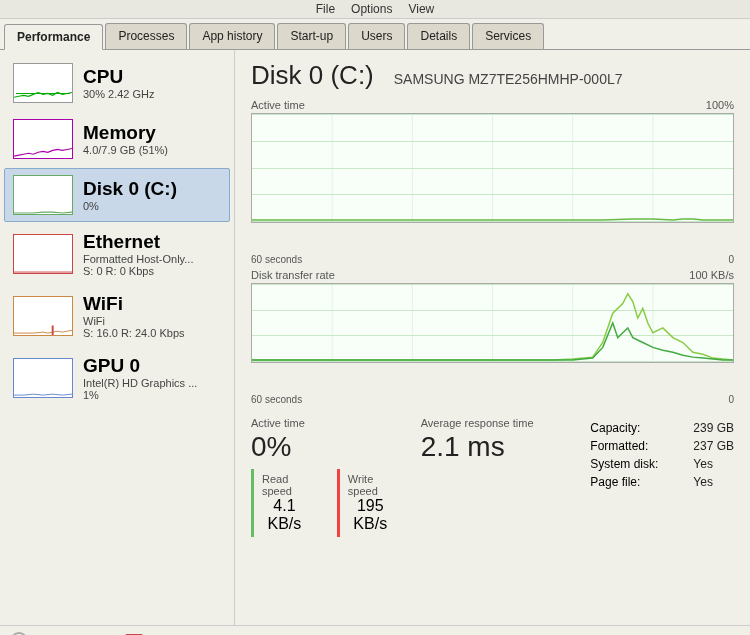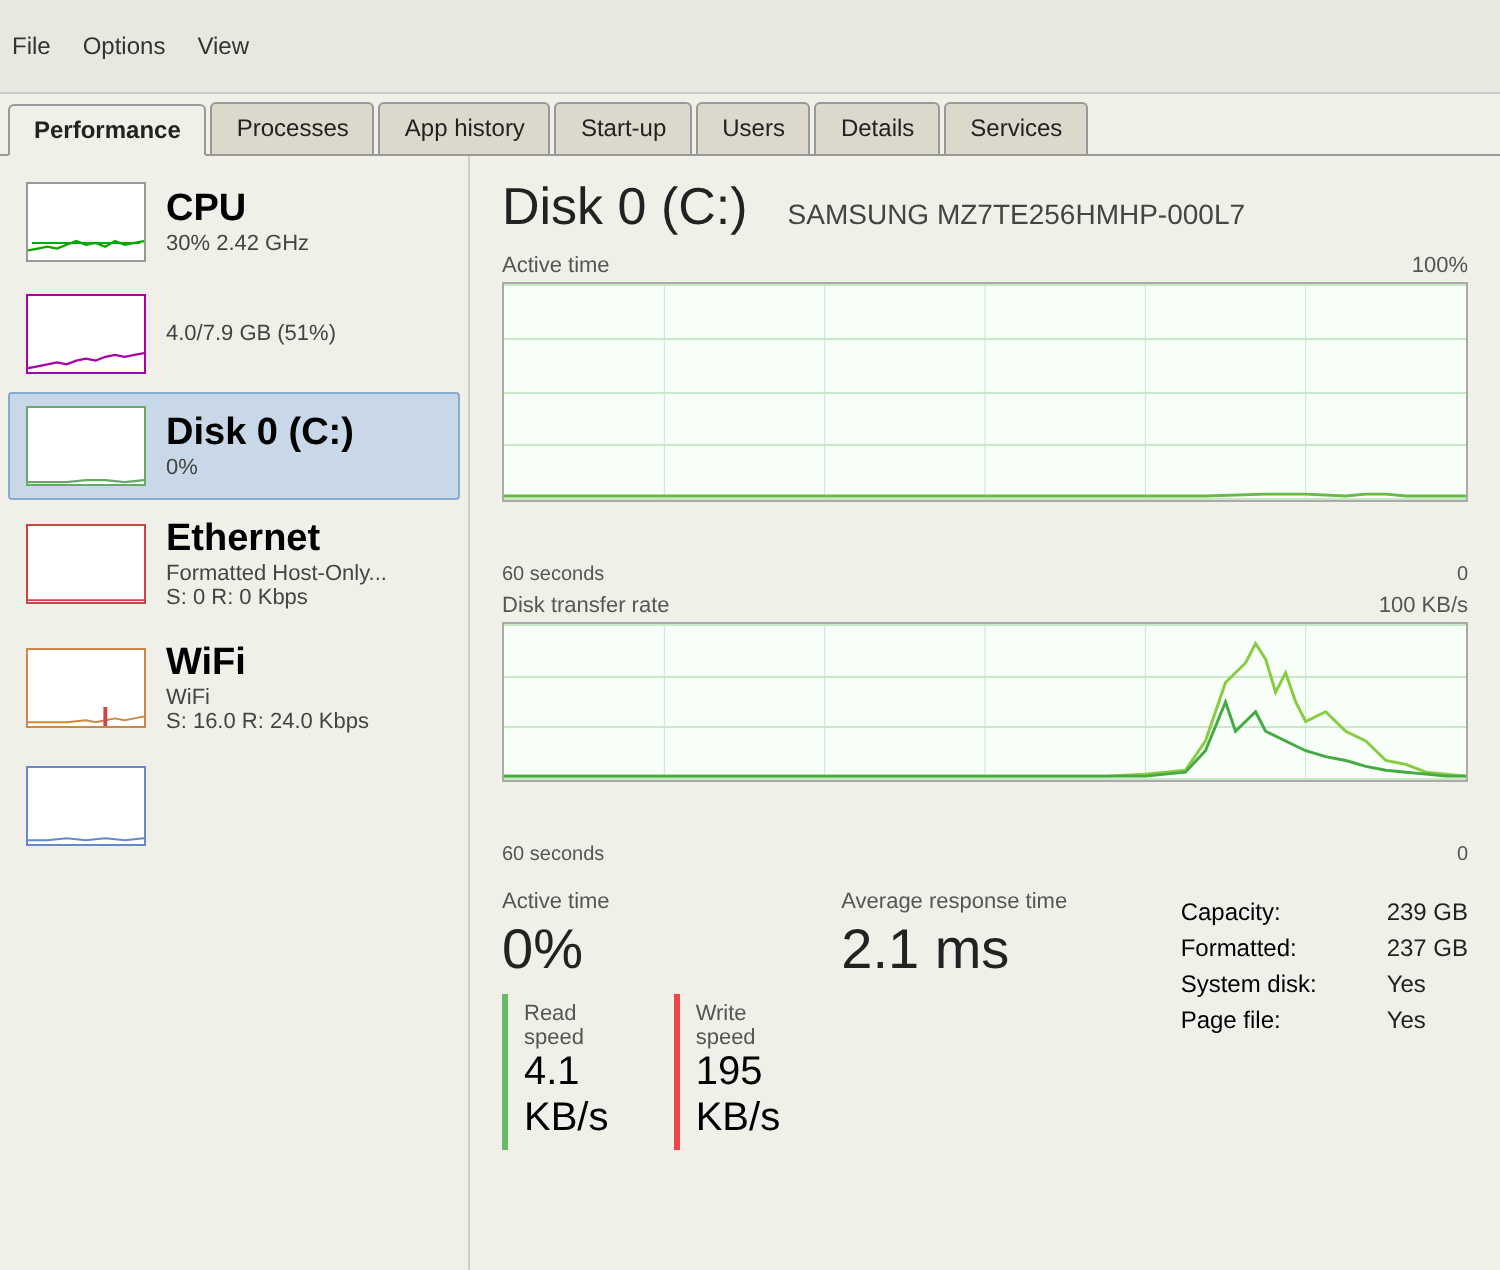--- a/index.html
+++ b/index.html
@@ -7,24 +7,25 @@
       font-family: 'Segoe UI', Arial, sans-serif;
       font-size: 12px;
       background: #f0f0e8;
       width: 750px;
       height: 635px;
       overflow: hidden;
     }
     .title-bar {
       background: #e8e8e0;
       border-bottom: 1px solid #ccc;
-      padding: 16px 6px;
+      padding: 2px 6px;
       display: flex;
       gap: 16px;
       font-size: 12px;
+      justify-content: center;
     }
     .title-bar span {
       cursor: pointer;
       color: #333;
     }
     .tab-bar {
       display: flex;
       background: #f0f0e8;
       border-bottom: 1px solid #999;
       padding-top: 4px;
@@ -187,21 +188,21 @@
     .speed-block {
       flex: 1;
       padding: 4px 8px;
       border-left: 3px solid #66bb66;
     }
     .speed-block + .speed-block {
       border-left: 3px solid #ef4444;
       margin-left: 10px;
     }
     .speed-label { font-size: 11px; color: #555; }
-    .speed-value { font-size: 20px; font-weight: 300; }
+    .speed-value { font-size: 16px; font-weight: 300; text-align: center; }
     .info-col {
       display: flex;
       flex-direction: column;
       gap: 4px;
       padding-top: 4px;
     }
     .info-row { display: flex; gap: 8px; font-size: 12px; }
     .info-key { color: #000000; width: 95px; }
     .info-val { font-weight: normal; color: #222; }
     .bottom-bar {
@@ -278,20 +279,21 @@
       </div>
     </div>
 
     <div class="sidebar-item">
       <div class="sidebar-thumb" style="border:1px solid #aa00aa;">
         <svg class="chart-svg" viewBox="0 0 60 40" preserveAspectRatio="none">
           <polyline points="0,38 5,37 10,36 15,35 20,36 25,34 30,33 35,34 40,32 45,31 50,32 55,31 60,30" fill="none" stroke="#aa00aa" stroke-width="1.2"></polyline>
         </svg>
       </div>
       <div class="sidebar-info">
+        <div class="name">Memory</div>
         <div class="sub">4.0/7.9 GB (51%)</div>
       </div>
     </div>
 
     <div class="sidebar-item active">
       <div class="sidebar-thumb" style="border:1px solid #66aa66;">
         <svg class="chart-svg" viewBox="0 0 60 40" preserveAspectRatio="none">
           <polyline points="0,39 10,39 20,39 30,38 40,38 50,39 60,38" fill="none" stroke="#66aa66" stroke-width="1.2"></polyline>
         </svg>
       </div>
@@ -326,20 +328,25 @@
         <div class="sub">WiFi</div>
         <div class="sub">S: 16.0  R: 24.0 Kbps</div>
       </div>
     </div>
 
     <div class="sidebar-item">
       <div class="sidebar-thumb" style="border:1px solid #6688cc;">
         <svg class="chart-svg" viewBox="0 0 60 40" preserveAspectRatio="none">
           <polyline points="0,38 10,38 20,37 30,38 40,37 50,38 60,37" fill="none" stroke="#6688cc" stroke-width="1"></polyline>
         </svg>
+      </div>
+      <div class="sidebar-info">
+        <div class="name">GPU 0</div>
+        <div class="sub">Intel(R) HD Graphics ...</div>
+        <div class="sub">1%</div>
       </div>
     </div>
 
   </div>
 
   <div class="right-panel">
 
     <div class="disk-header">
       <span class="disk-title">Disk 0 (C:)</span>
       <span class="disk-model">SAMSUNG MZ7TE256HMHP-000L7</span>

